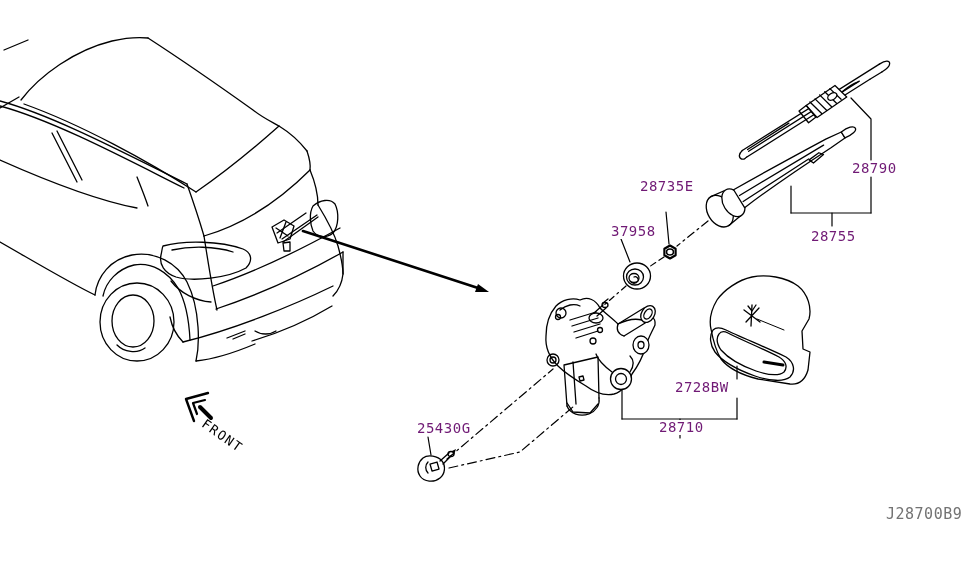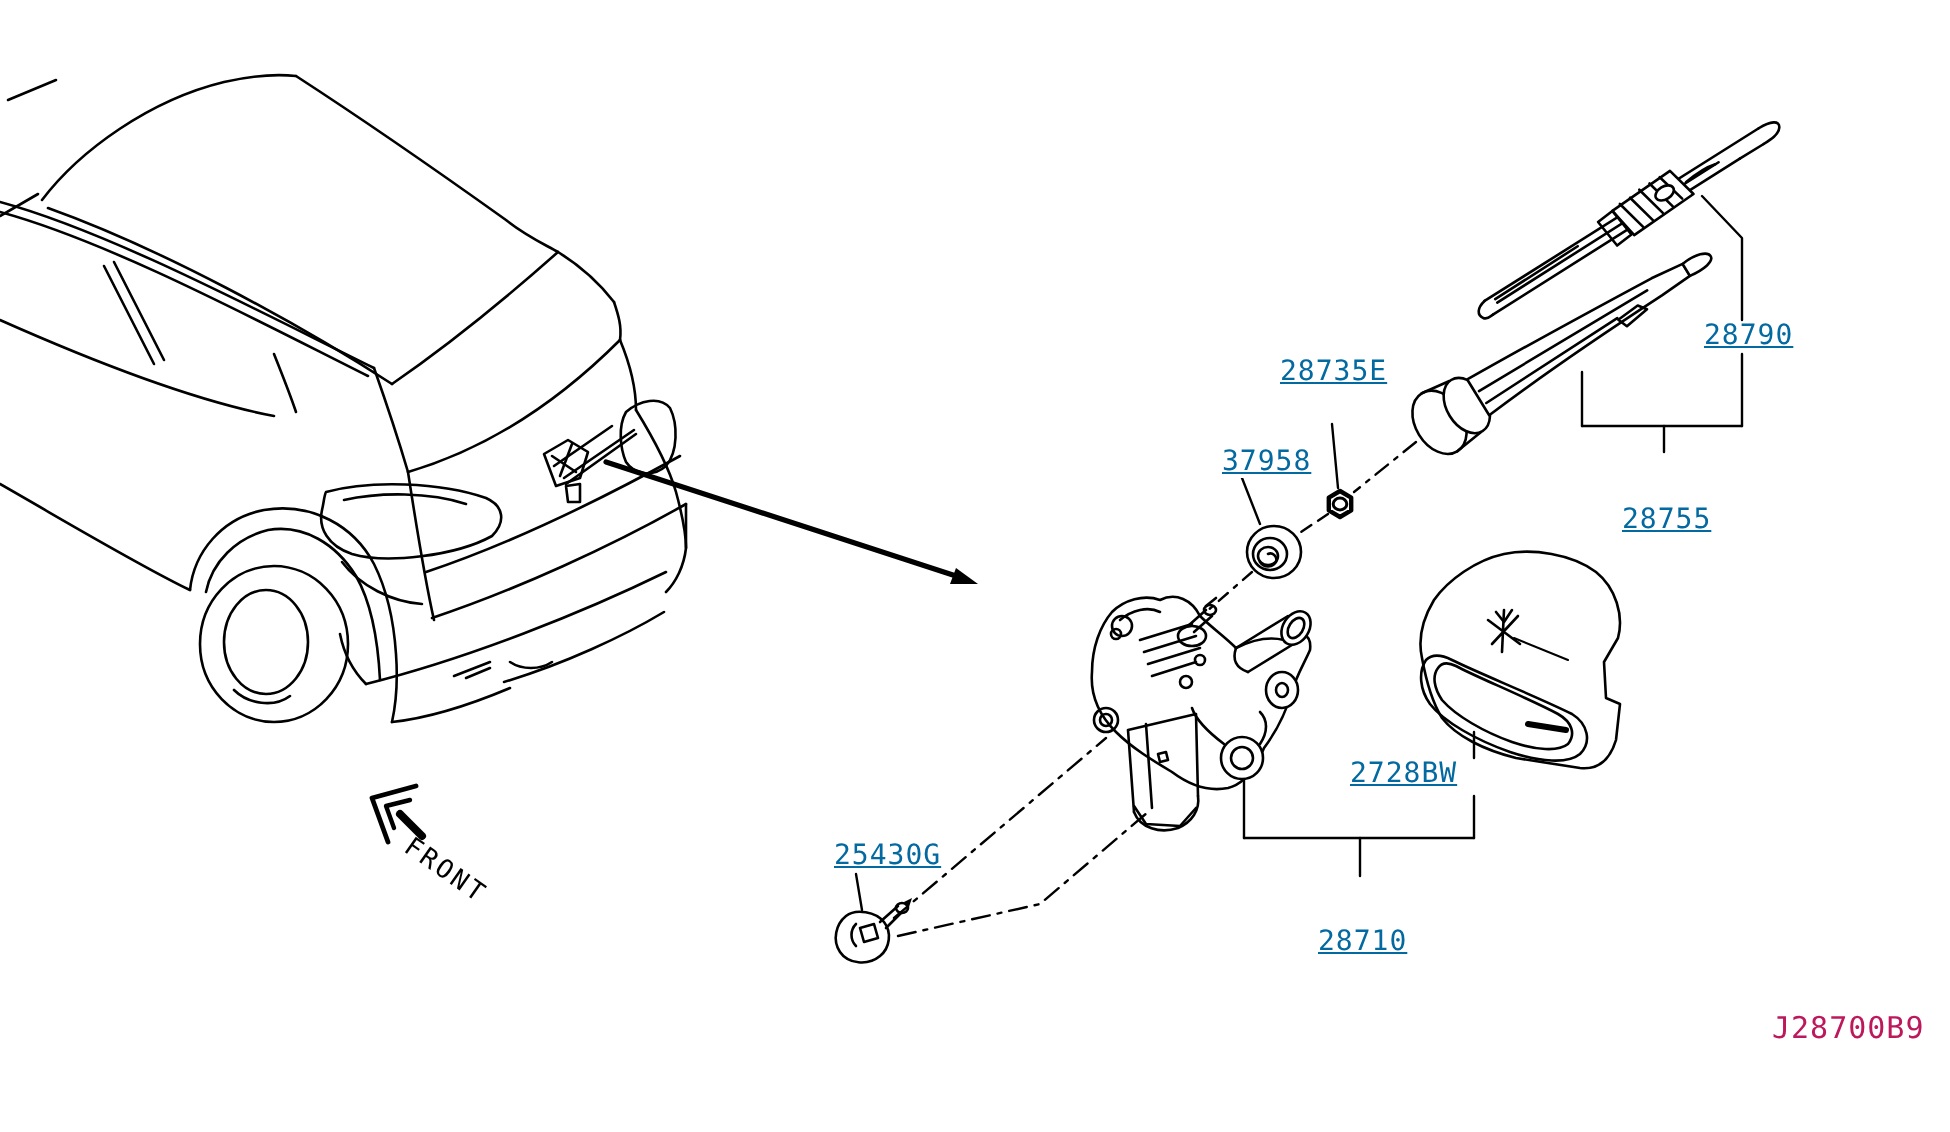--- a/index.html
+++ b/index.html
@@ -1,22 +1,22 @@
 <!DOCTYPE html>
 <html><head>
 <meta charset="utf-8">
 <style>
   html,body{margin:0;padding:0;background:#fff;}
   .stage{position:relative;width:975px;height:566px;background:#fff;overflow:hidden;
          font-family:"DejaVu Sans Mono", monospace;}
   .stage svg{position:absolute;left:0;top:0;}
   .part-label{position:absolute;font:14px/1.1 "DejaVu Sans Mono", monospace;
-              letter-spacing:.5px;color:#0369a1;background:#fff;padding:0 1px;white-space:nowrap;text-decoration:underline;}
+              letter-spacing:.5px;color:#701a75;background:#fff;padding:0 1px;white-space:nowrap;}
   .diagram-code{position:absolute;font:15px/1.1 "DejaVu Sans Mono", monospace;
-              letter-spacing:.5px;color:#be185d;}
+              letter-spacing:.5px;color:#737373;}
   .front-label{position:absolute;font:13px/1 "DejaVu Sans Mono", monospace;
               letter-spacing:1.5px;color:#000;transform:rotate(35deg);transform-origin:0 0;}
 </style>
 </head>
 <body>
 
 <div class="stage">
 
 <svg width="975" height="566" viewBox="0 0 975 566">
   <g fill="none" stroke="#000" stroke-width="1.3" stroke-linecap="round" stroke-linejoin="round">
@@ -203,24 +203,24 @@
       <path d="M737,419 L737,398"></path>
       <path d="M737,379 L737,366"></path>
 
       <path d="M447,459 L553,369" stroke-dasharray="9 4 2 4"></path>
       <path d="M449,468 L520,452 L574,406" stroke-dasharray="9 4 2 4"></path>
     </g>
   </g>
 </svg>
 
 <div class="part-label" style="left:851px;top:161px;">28790</div>
-<div class="part-label" style="left:810px;top:229px;margin-top:24px;">28755</div>
+<div class="part-label" style="left:810px;top:229px;">28755</div>
 <div class="part-label" style="left:639px;top:179px;">28735E</div>
 <div class="part-label" style="left:610px;top:224px;">37958</div>
 <div class="part-label" style="left:674px;top:380px;">2728BW</div>
-<div class="part-label" style="left:658px;top:464px;">28710</div>
+<div class="part-label" style="left:658px;top:420px;">28710</div>
 <div class="part-label" style="left:416px;top:421px;">25430G</div>
 
 <div class="front-label" style="left:207px;top:417px;">FRONT</div>
 
 <div class="diagram-code" style="left:886px;top:506px;">J28700B9</div>
 
 </div>
 
 </body></html>

